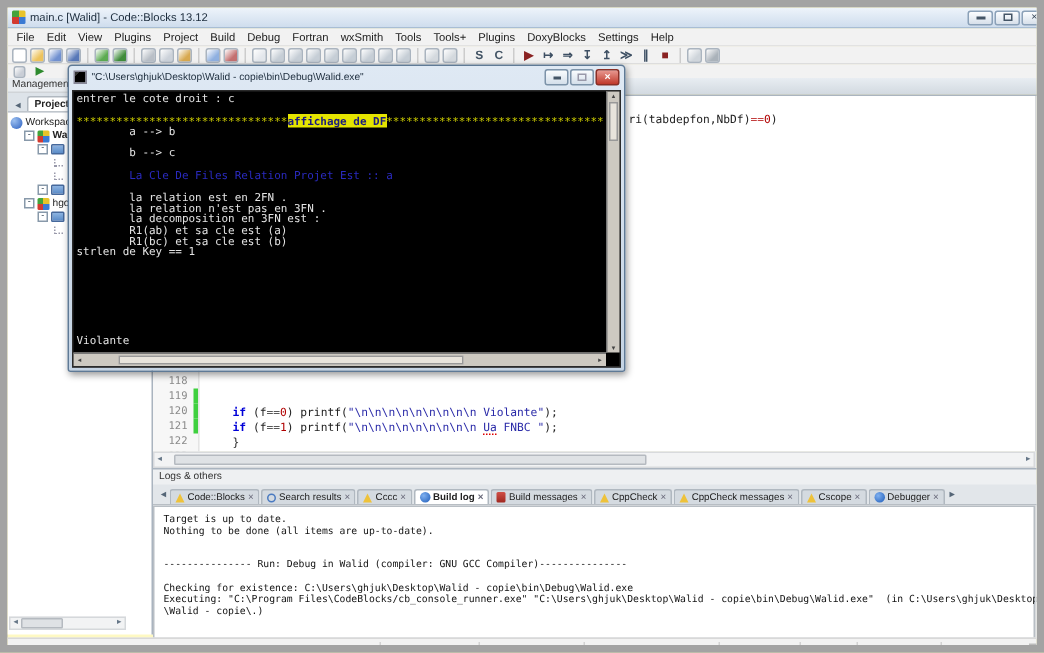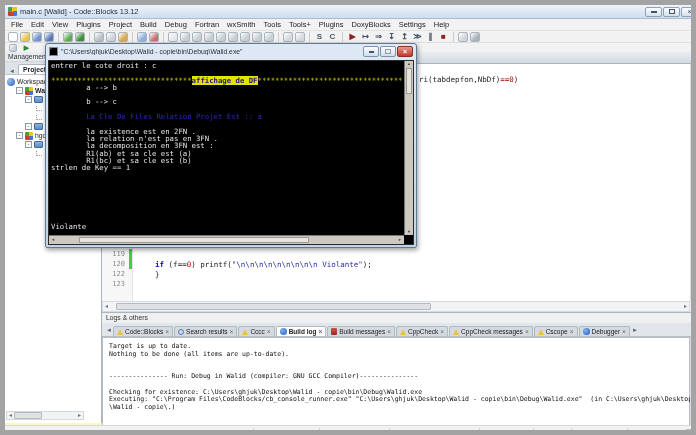--- a/index.html
+++ b/index.html
@@ -259,27 +259,37 @@
       <span class="sbbtn" style="margin-left:auto">►</span>
     </div>
   </div>
 
   <div id="ed-tabbar"></div>
   <div id="editor"></div>
   <div id="gutter"></div>
   <pre id="top-frag"><span class="cseg">ri(tabdepfon,NbDf)</span><span class="cseg nm">==0</span><span class="cseg">)</span></pre>
   <div id="code-lines">
       <div class="crow">
+        <span class="lnum">118</span>
+        <span class="chbar"></span>
+        <span class="codetext"></span>
+      </div>
+      <div class="crow">
         <span class="lnum">119</span>
         <span class="chbar chon"></span>
       </div>
       <div class="crow">
         <span class="lnum">120</span>
         <span class="chbar chon"></span>
         <span class="codetext"><span class="cseg">    </span><span class="cseg kw">if</span><span class="cseg"> (f==</span><span class="cseg nm">0</span><span class="cseg">) printf(</span><span class="cseg st">"\n\n\n\n\n\n\n\n\n Violante"</span><span class="cseg">);</span></span>
+      </div>
+      <div class="crow">
+        <span class="lnum">121</span>
+        <span class="chbar chon"></span>
+        <span class="codetext"><span class="cseg">    </span><span class="cseg kw">if</span><span class="cseg"> (f==</span><span class="cseg nm">1</span><span class="cseg">) printf(</span><span class="cseg st">"\n\n\n\n\n\n\n\n\n </span><span class="cseg st ms">Ua</span><span class="cseg st"> FNBC "</span><span class="cseg">);</span></span>
       </div>
       <div class="crow">
         <span class="lnum">122</span>
         <span class="chbar"></span>
         <span class="codetext"><span class="cseg">    }</span></span>
       </div>
       <div class="crow">
         <span class="lnum">123</span>
         <span class="chbar"></span>
         <span class="codetext"></span>
@@ -399,21 +409,21 @@
       <div id="console-lines">
           <div class="cline cw">entrer le cote droit : c</div>
           <div class="cline cw"></div>
           <div class="cline"><span class="sep-star">********************************</span><span class="sep-label">affichage de DF</span><span class="sep-star">*********************************</span></div>
           <div class="cline cw">        a --&gt; b</div>
           <div class="cline cw"></div>
           <div class="cline cw">        b --&gt; c</div>
           <div class="cline cw"></div>
           <div class="cline cb">        La Cle De Files Relation Projet Est :: a</div>
           <div class="cline cw"></div>
-          <div class="cline cw">        la existence est en 2FN .</div>
+          <div class="cline cw">        la relation est en 2FN .</div>
           <div class="cline cw">        la relation n'est pas en 3FN .</div>
           <div class="cline cw">        la decomposition en 3FN est :</div>
           <div class="cline cw">        R1(ab) et sa cle est (a)</div>
           <div class="cline cw">        R1(bc) et sa cle est (b)</div>
           <div class="cline cw">strlen de Key == 1</div>
           <div class="cline cw"></div>
           <div class="cline cw"></div>
           <div class="cline cw"></div>
           <div class="cline cw"></div>
           <div class="cline cw"></div>

